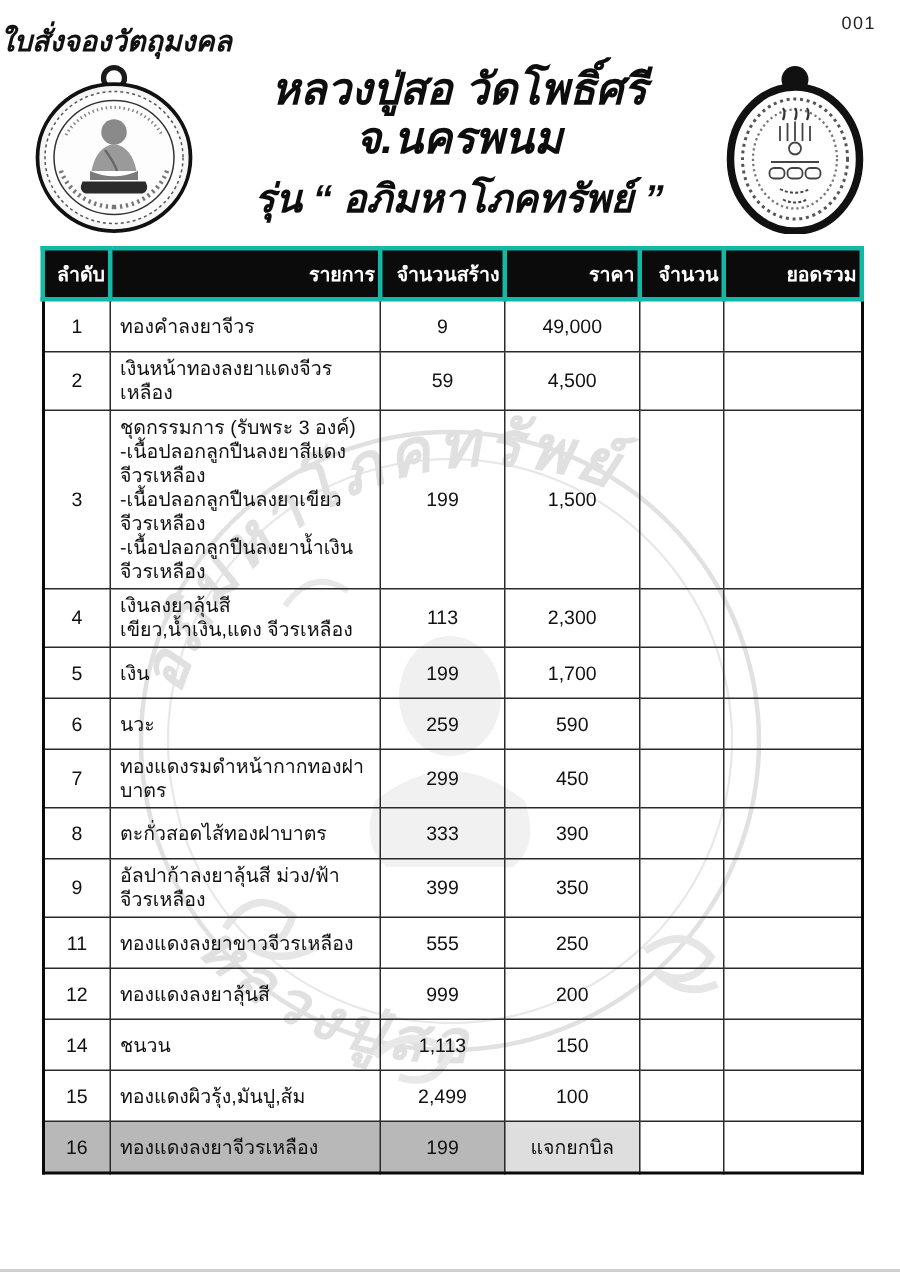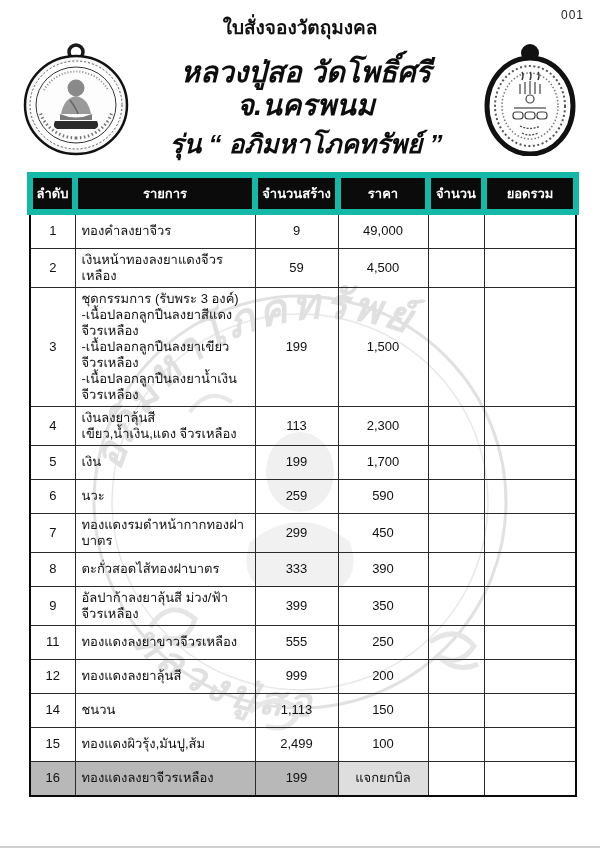--- a/index.html
+++ b/index.html
@@ -3,36 +3,36 @@
 <meta charset="utf-8">
 <style>
   html,body{margin:0;padding:0;background:#e8e8e8;}
   .page{
     width:600px;height:850px;position:relative;margin:0 auto;
     background:#fff;color:#111;overflow:hidden;
     font-family:"Liberation Sans",sans-serif;
   }
   .page::after{content:"";position:absolute;left:0;right:0;bottom:2px;height:2px;background:#cfcfcf;}
   .page-num{position:absolute;top:8px;right:16px;font-size:12px;color:#222;letter-spacing:1px;}
-  .form-title{text-align:center;padding-top:12px;font-size:19px;font-weight:700;}
+  .form-title{text-align:left;padding-top:12px;font-size:19px;font-weight:700;font-style:italic;}
   .header-row{display:flex;align-items:flex-start;justify-content:space-between;padding:0 22px;margin-top:0;}
   .titles{flex:1;text-align:center;font-weight:700;font-style:italic;color:#0d0d0d;}
-  .title-main{font-size:29px;line-height:1.15;margin-top:14px;letter-spacing:0;}
+  .title-main{font-size:29px;line-height:1.15;margin-top:2px;letter-spacing:0;}
   .title-sub{font-size:26px;margin-top:0;}
   .amulet{flex:0 0 auto;}
 
   .table-zone{position:relative;margin:8px 27px 0;}
   .watermark{position:absolute;left:-27px;top:0;width:600px;height:620px;z-index:0;pointer-events:none;}
   table.order{
     position:relative;z-index:1;border-collapse:collapse;table-layout:fixed;
     width:546px;background:transparent;border:2px solid #0a0a0a;
   }
   thead th{
     background:#0b0b0b;color:#fff;font-size:13px;font-weight:700;
-    padding:5px 2px;border:6px solid #14b8a6;
+    padding:5px 2px;border:3px solid #14b8a6;text-align:right;
   }
   tbody td{
     border:1px solid #2a2a2a;font-size:13px;line-height:16px;
     padding:3px 6px;height:27px;vertical-align:middle;background:transparent;
   }
   .c-no,.c-made,.c-price,.c-qty,.c-total{text-align:center;}
   .c-item{text-align:left;white-space:pre-line;}
   .c-price{white-space:pre-line;}
   tr.gray .c-no,tr.gray .c-item,tr.gray .c-made{background:rgba(0,0,0,0.28);}
   tr.gray .c-price{background:rgba(0,0,0,0.13);}

